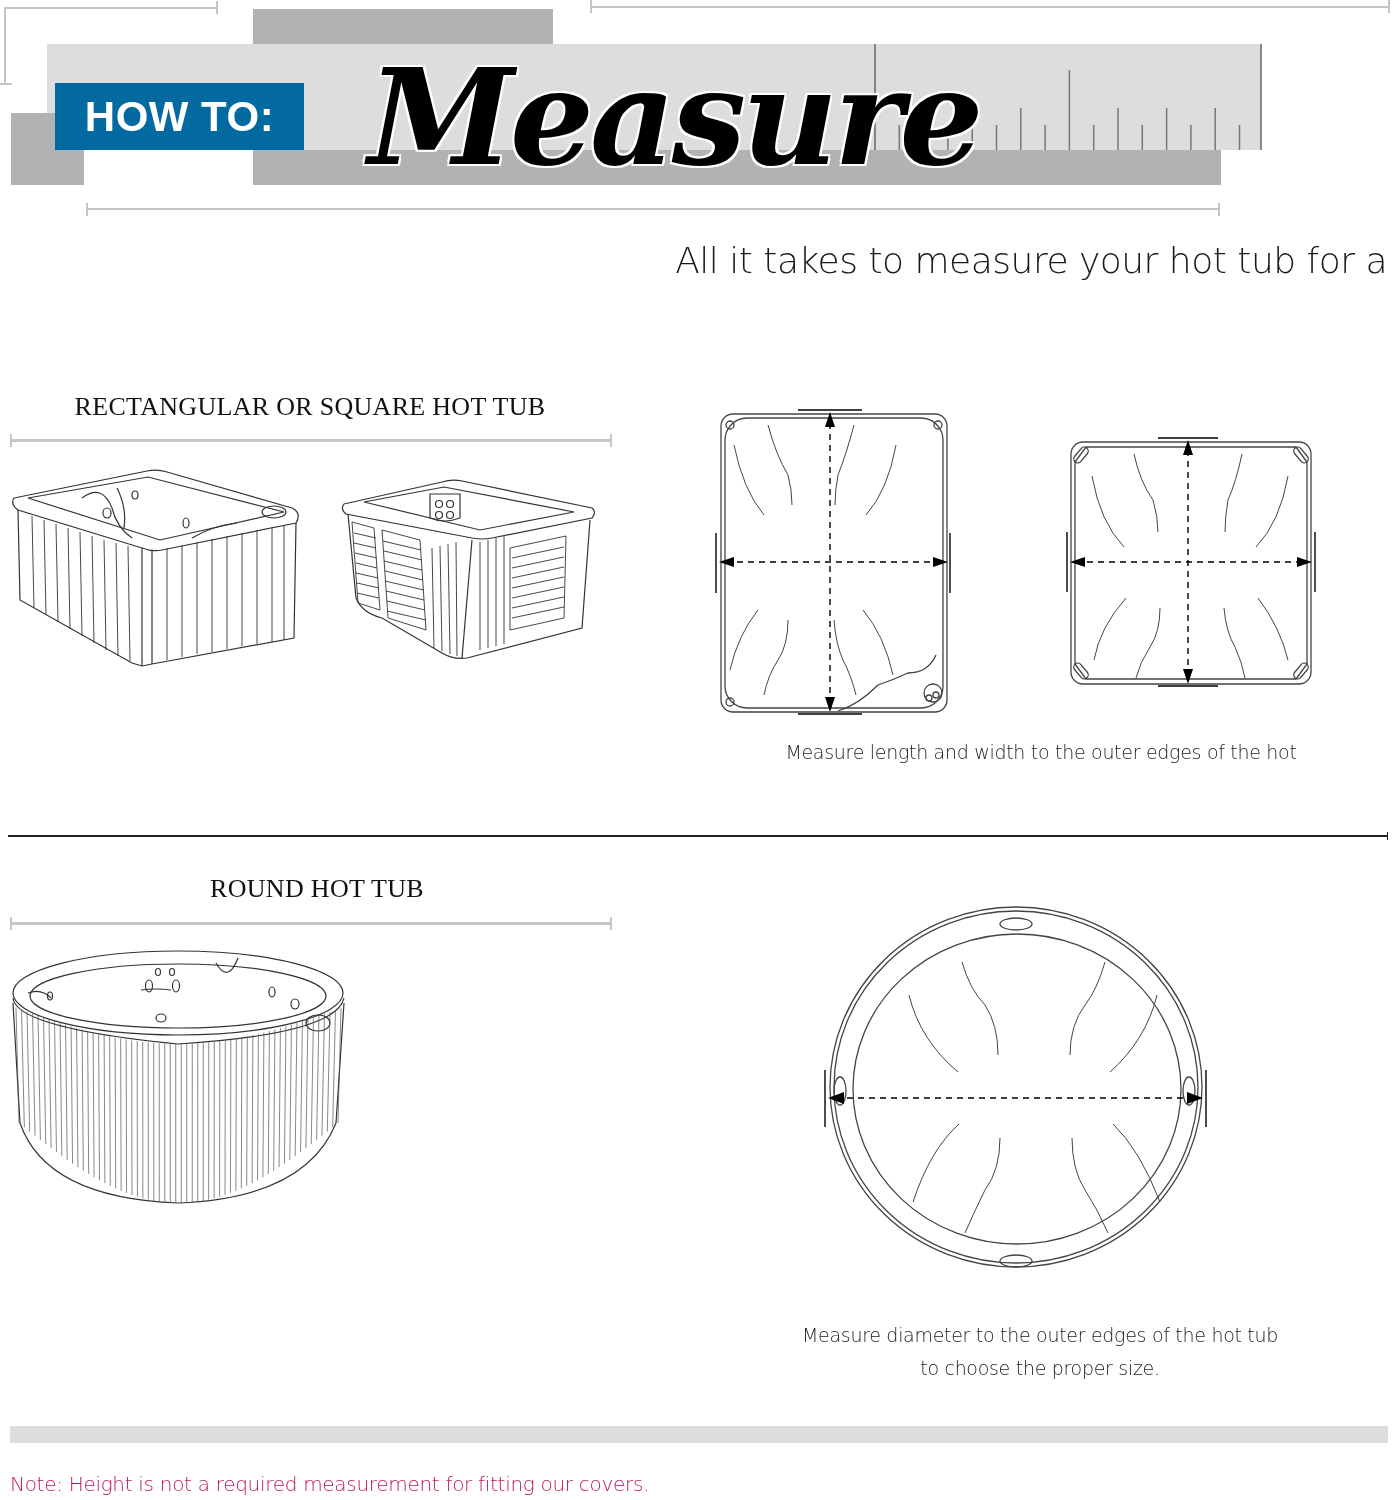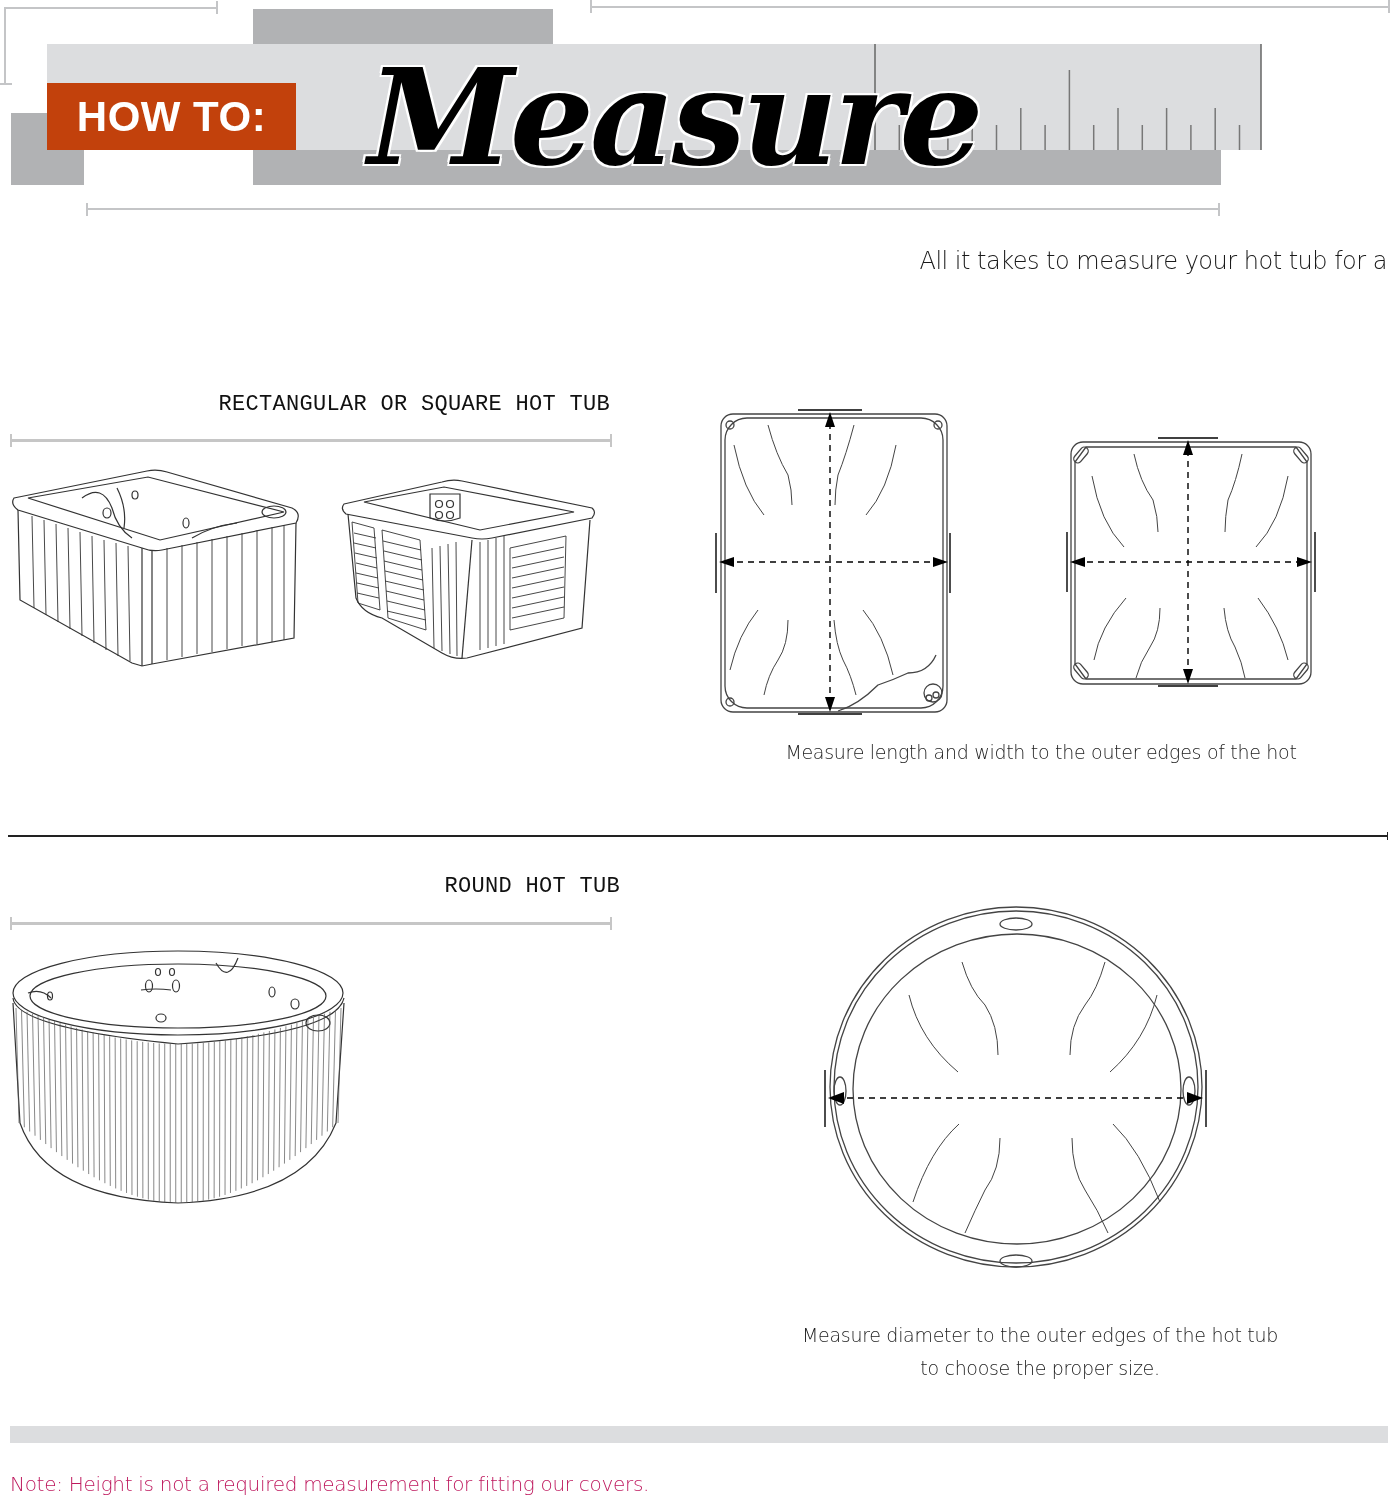--- a/index.html
+++ b/index.html
@@ -3,40 +3,40 @@
 <meta charset="utf-8">
 <style>
   * { margin: 0; padding: 0; box-sizing: border-box; }
   html, body { width: 1393px; height: 1500px; background: #ffffff; overflow: hidden; }
   body { position: relative; font-family: "Liberation Sans", sans-serif; color: #111; }
   .abs { position: absolute; }
 
   
   .bar-light { background: #dcdddf; }
   .bar-mid { background: #b1b2b4; }
-  .bar-dark { background: #c2410c; }
+  .bar-dark { background: #0369a1; margin-left: 8px; }
   .gline { background: #c4c5c7; }
   .howto {
     color: #ffffff; font-weight: bold; font-size: 42px; letter-spacing: 0.5px;
     display: flex; align-items: center; justify-content: center;
   }
   .measure-script {
     font-family: "DejaVu Serif", serif; font-style: italic; font-weight: bold;
     font-size: 132px; color: #000; letter-spacing: -4px;
     text-shadow: 2px 2px 0 #fff, -2px -2px 0 #fff, 2px -2px 0 #fff, -2px 2px 0 #fff;
     line-height: 1;
   }
   .intro {
     font-family: "DejaVu Sans", sans-serif; font-weight: 200;
-    font-size: 24px; line-height: 50px; text-align: right; color: #1a1a1a;
+    font-size: 36px; line-height: 50px; text-align: right; color: #1a1a1a;
     letter-spacing: -0.5px;
   }
   .section-title {
-    font-family: Liberation Mono, monospace; font-size: 22px; color: #111;
-    text-align: right; letter-spacing: 0.3px;
+    font-family: Liberation Serif, serif; font-size: 26px; color: #111;
+    text-align: center; letter-spacing: 0.3px;
   }
   .bracket-line {
     height: 3px; background: #c6c6c6;
   }
   .bracket-line::before, .bracket-line::after {
     content: ""; position: absolute; top: -5px; width: 2px; height: 13px; background: #c6c6c6;
   }
   .bracket-line::before { left: 0; }
   .bracket-line::after { right: 0; }
   .desc {

